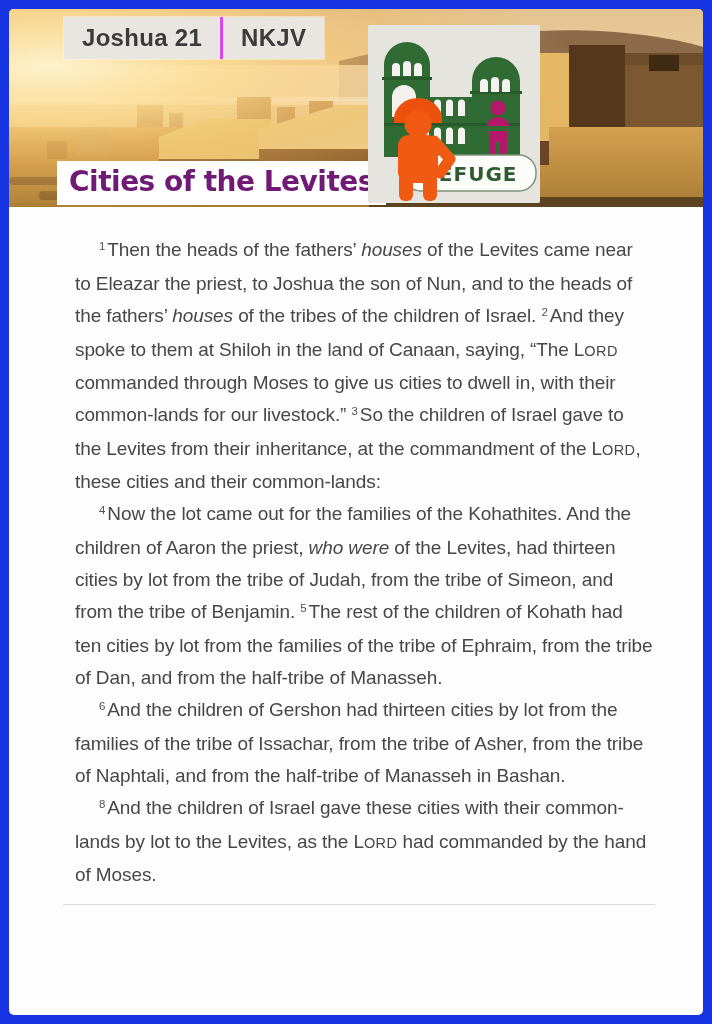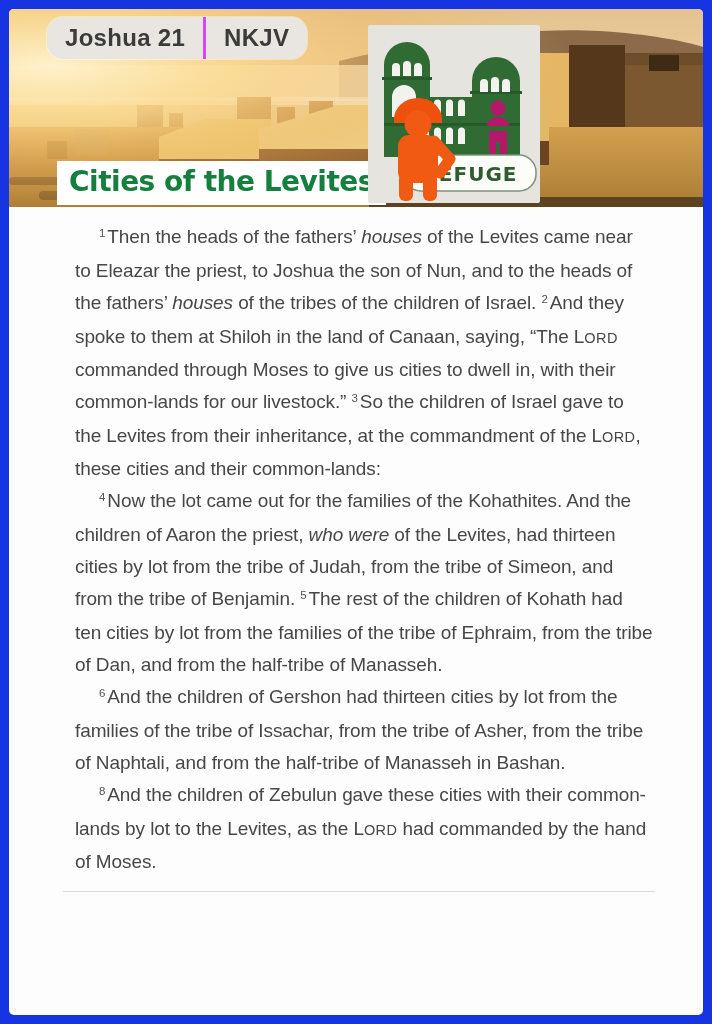--- a/index.html
+++ b/index.html
@@ -16,49 +16,49 @@
     position:relative;
     border-radius:5px;
     overflow:hidden;
   }
 
   
   .header { position:relative; height:198px; overflow:hidden; background:#d9b07a; }
   .header-bg { position:absolute; left:0; top:0; width:694px; height:198px; }
 
   .badge {
-    position:absolute; left:38px; top:8px; z-index:4;
+    position:absolute; left:55px; top:8px; z-index:4;
     display:flex; align-items:flex-start;
-    background:#e9e6e2; border-radius:16px; overflow:hidden;
+    background:#e9e6e2; border-radius:0; overflow:hidden;
     box-shadow:0 0 0 1px rgba(255,255,255,.4);
   }
   .badge-cell {
     padding:7px 18px; font-size:24px; font-weight:600;
     color:#3b3b3b; letter-spacing:.3px; white-space:nowrap;
     display:flex; align-items:center;
   }
   .badge-cell + .badge-cell { border-left:3px solid #d946ef; }
 
   .title-strip {
     position:absolute; left:48px; top:152px; z-index:2;
     background:#ffffff; padding:4px 12px 7px 12px;
   }
   .page-title {
     font-family:"DejaVu Sans", sans-serif;
-    font-size:28px; font-weight:800; color:#15803d; letter-spacing:-.5px;
+    font-size:28px; font-weight:800; color:#701a75; letter-spacing:-.5px;
     white-space:nowrap;
   }
 
   .refuge-card {
     position:absolute; left:359px; top:16px; width:172px; height:178px; z-index:3;
   }
 
   
   .passage {
-    padding:14px 50px 0 66px;
+    padding:27px 50px 0 66px;
     font-size:19px; line-height:32px; color:#474747;
     font-weight:400; letter-spacing:-0.1px;
   }
   .passage p { text-indent:24px; margin:0; }
   .vnum {
     font-size:11.5px; color:#525252;
     position:relative; top:-6px; margin-right:2px;
   }
   .it { font-style:italic; }
   .sc { font-size:14.5px; letter-spacing:.4px; }
@@ -202,18 +202,18 @@
         <rect x="31" y="148" width="14" height="28" rx="6" fill="#f15a12"></rect>
         <rect x="55" y="148" width="14" height="28" rx="6" fill="#f15a12"></rect>
       </g>
     </svg>
   </div>
 
   <div class="passage" id="passage">
       <p><span class="vnum">1</span><span>Then the heads of the fathers’ </span><span class="it">houses</span><span> of the Levites came near to Eleazar the priest, to Joshua the son of Nun, and to the heads of the fathers’ </span><span class="it">houses</span><span> of the tribes of the children of Israel. </span><span class="vnum">2</span><span>And they spoke to them at Shiloh in the land of Canaan, saying, “The L</span><span class="sc">ORD</span><span> commanded through Moses to give us cities to dwell in, with their common-lands for our livestock.” </span><span class="vnum">3</span><span>So the children of Israel gave to the Levites from their inheritance, at the commandment of the L</span><span class="sc">ORD</span><span>, these cities and their common-lands:</span></p>
       <p><span class="vnum">4</span><span>Now the lot came out for the families of the Kohathites. And the children of Aaron the priest, </span><span class="it">who were</span><span> of the Levites, had thirteen cities by lot from the tribe of Judah, from the tribe of Simeon, and from the tribe of Benjamin. </span><span class="vnum">5</span><span>The rest of the children of Kohath had ten cities by lot from the families of the tribe of Ephraim, from the tribe of Dan, and from the half-tribe of Manasseh.</span></p>
       <p><span class="vnum">6</span><span>And the children of Gershon had thirteen cities by lot from the families of the tribe of Issachar, from the tribe of Asher, from the tribe of Naphtali, and from the half-tribe of Manasseh in Bashan.</span></p>
-      <p><span class="vnum">8</span><span>And the children of Zebulun gave these cities with their common-lands by lot to the Levites, as the L</span><span class="sc">ORD</span><span> had commanded by the hand of Moses.</span></p>
+      <p><span class="vnum">8</span><span>And the children of Israel gave these cities with their common-lands by lot to the Levites, as the L</span><span class="sc">ORD</span><span> had commanded by the hand of Moses.</span></p>
     </div>
 
   <div class="divider"></div>
 
 </div>
 
 </body></html>

